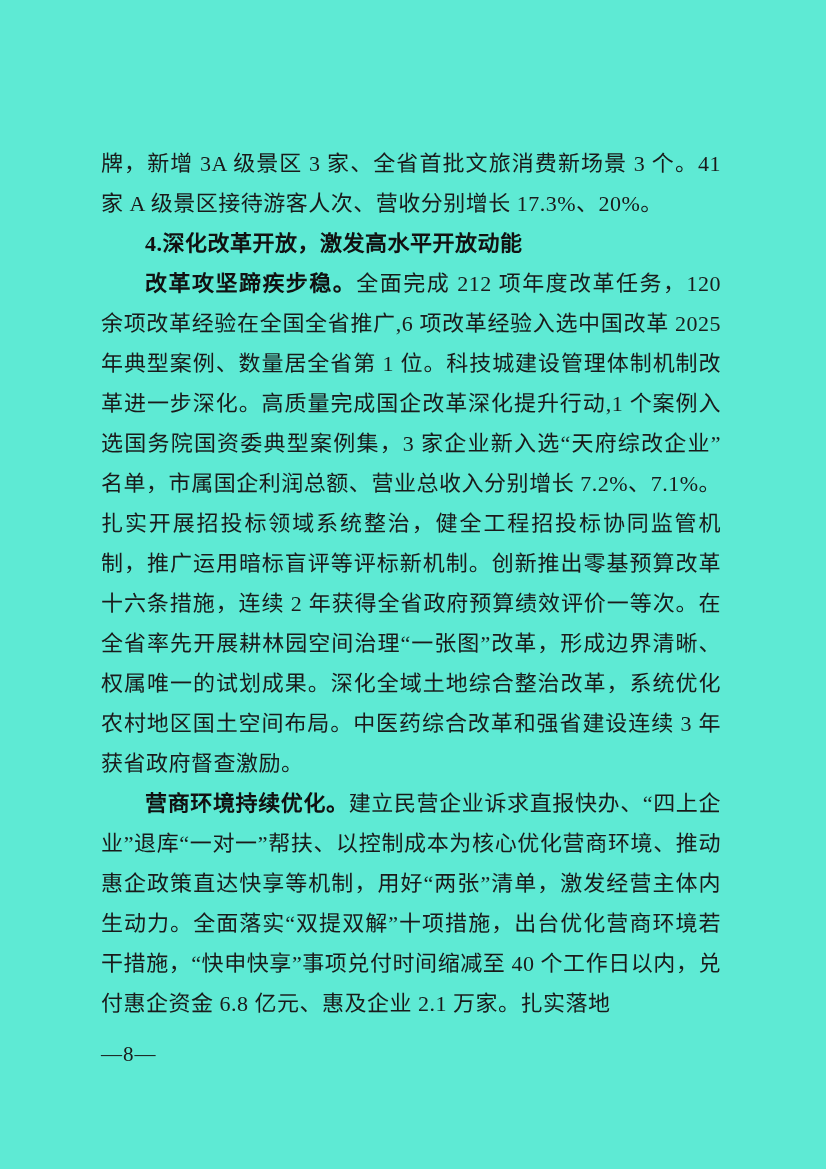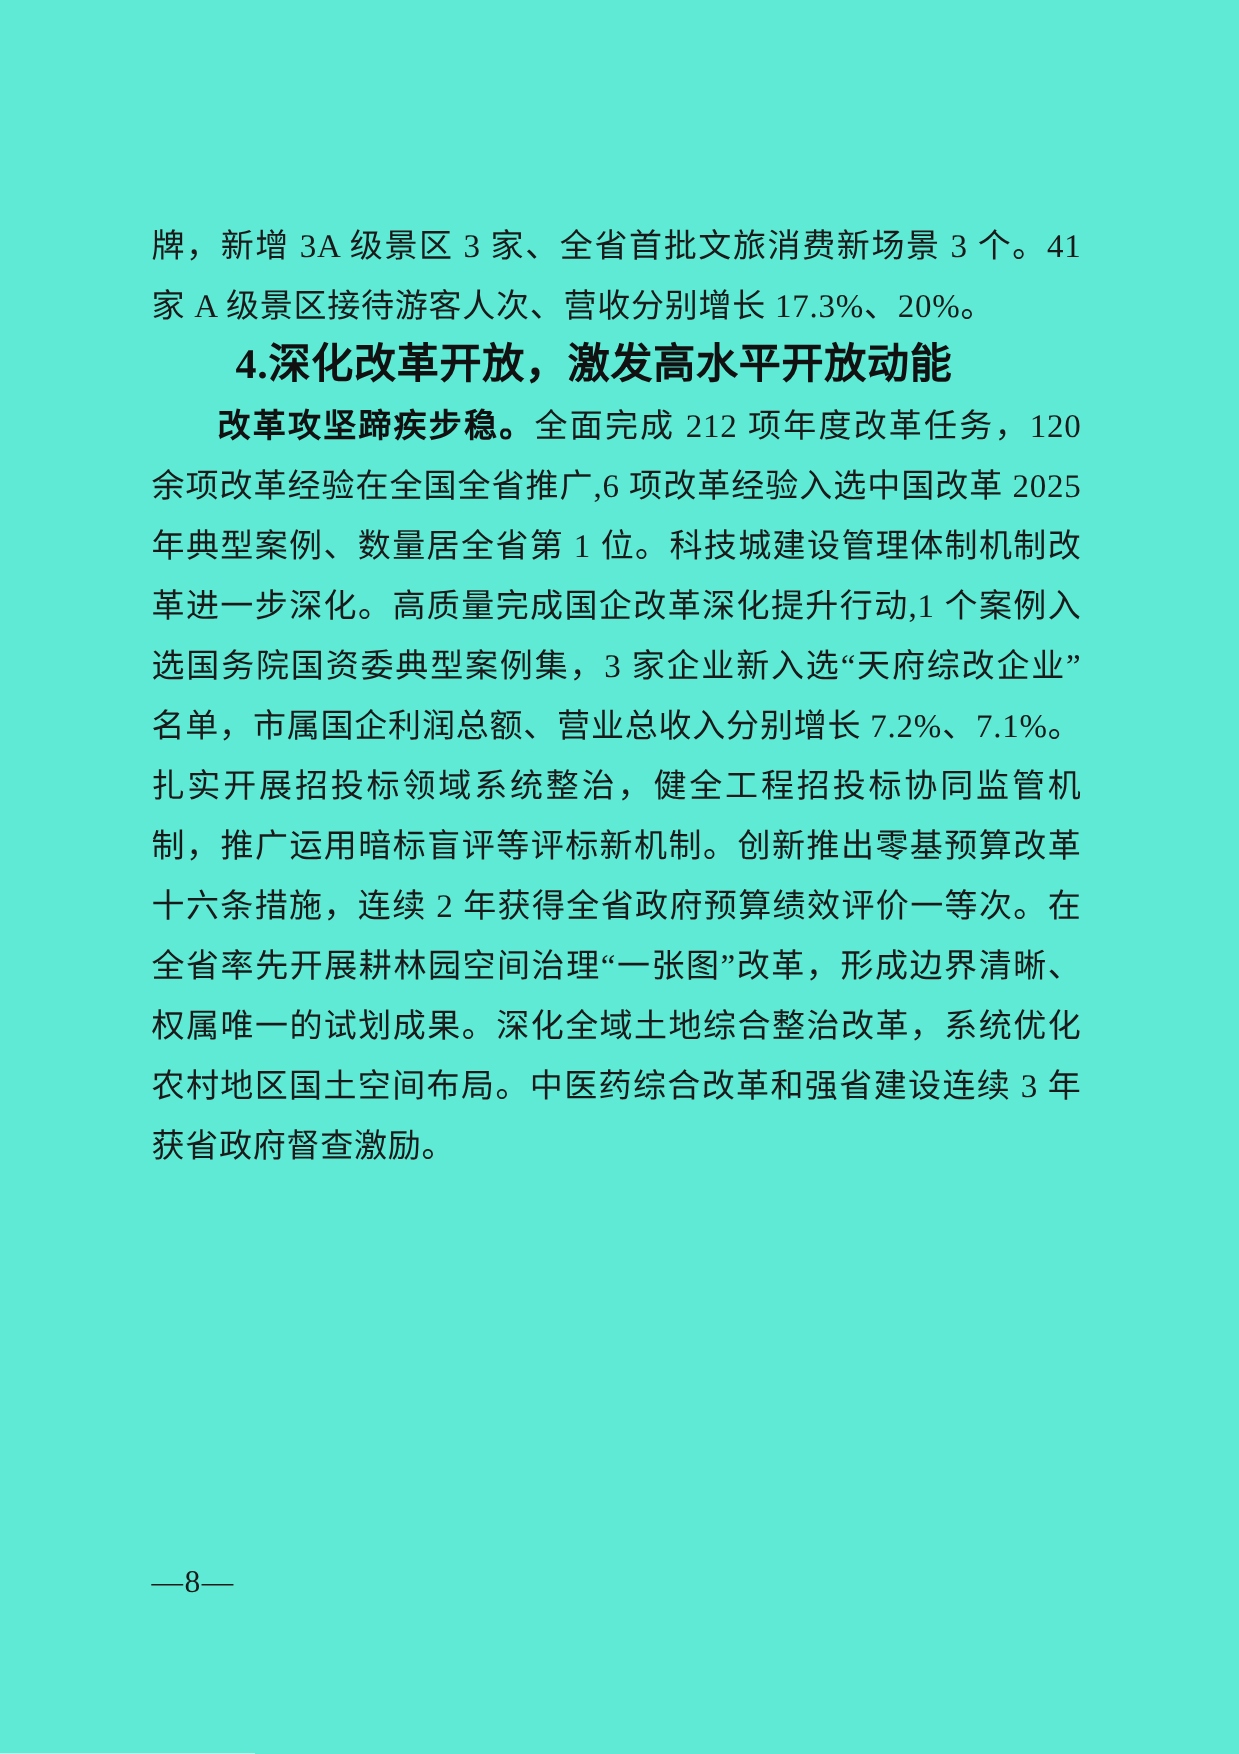--- a/index.html
+++ b/index.html
@@ -28,21 +28,21 @@
   }
   .para {
     margin: 0;
     text-indent: 2em;
   }
   .para.no-indent {
     text-indent: 0;
   }
   .heading {
     margin: 0;
-    font-size: 28px;
+    font-size: 22px;
     line-height: 40px;
     font-weight: bold;
     text-indent: 2em;
     color: #111111;
   }
   .lead {
     font-weight: bold;
     color: #111111;
   }
   .page-number {
@@ -61,20 +61,21 @@
 <div class="page">
 
   <main class="text-block">
 
     <p class="para no-indent">牌，新增 3A 级景区 3 家、全省首批文旅消费新场景 3 个。41 家 A 级景区接待游客人次、营收分别增长 17.3%、20%。</p>
 
     <h3 class="heading">4.深化改革开放，激发高水平开放动能</h3>
 
     <p class="para"><span class="lead">改革攻坚蹄疾步稳。</span><span>全面完成 212 项年度改革任务，120 余项改革经验在全国全省推广,6 项改革经验入选中国改革 2025 年典型案例、数量居全省第 1 位。科技城建设管理体制机制改革进一步深化。高质量完成国企改革深化提升行动,1 个案例入选国务院国资委典型案例集，3 家企业新入选“天府综改企业”名单，市属国企利润总额、营业总收入分别增长 7.2%、7.1%。扎实开展招投标领域系统整治，健全工程招投标协同监管机制，推广运用暗标盲评等评标新机制。创新推出零基预算改革十六条措施，连续 2 年获得全省政府预算绩效评价一等次。在全省率先开展耕林园空间治理“一张图”改革，形成边界清晰、权属唯一的试划成果。深化全域土地综合整治改革，系统优化农村地区国土空间布局。中医药综合改革和强省建设连续 3 年获省政府督查激励。</span></p>
 
+    <p class="para"><span class="lead">营商环境持续优化。</span><span>建立民营企业诉求直报快办、“四上企业”退库“一对一”帮扶、以控制成本为核心优化营商环境、推动惠企政策直达快享等机制，用好“两张”清单，激发经营主体内生动力。全面落实“双提双解”十项措施，出台优化营商环境若干措施，“快申快享”事项兑付时间缩减至 40 个工作日以内，兑付惠企资金 6.8 亿元、惠及企业 2.1 万家。扎实落地</span></p>
 
   </main>
 
   <footer>
     <span class="page-number">—8—</span>
   </footer>
 
 </div>
 
 </body></html>

